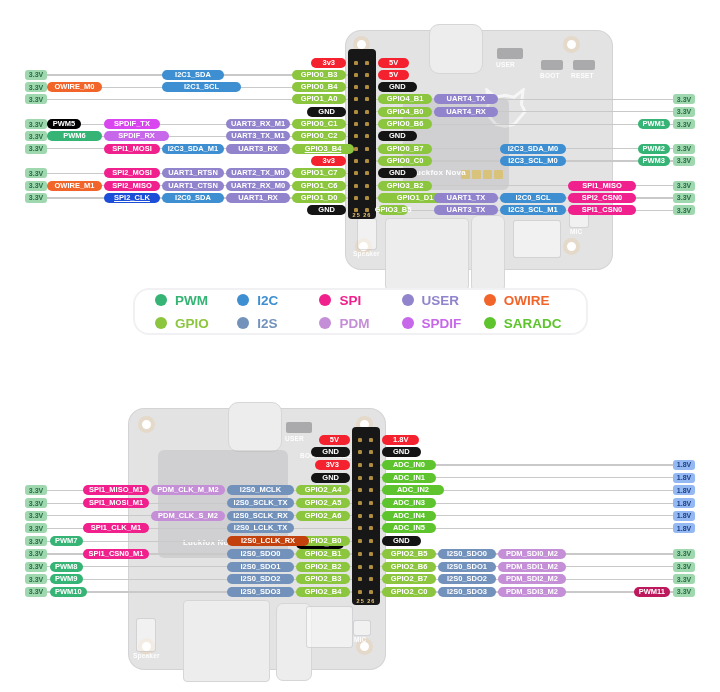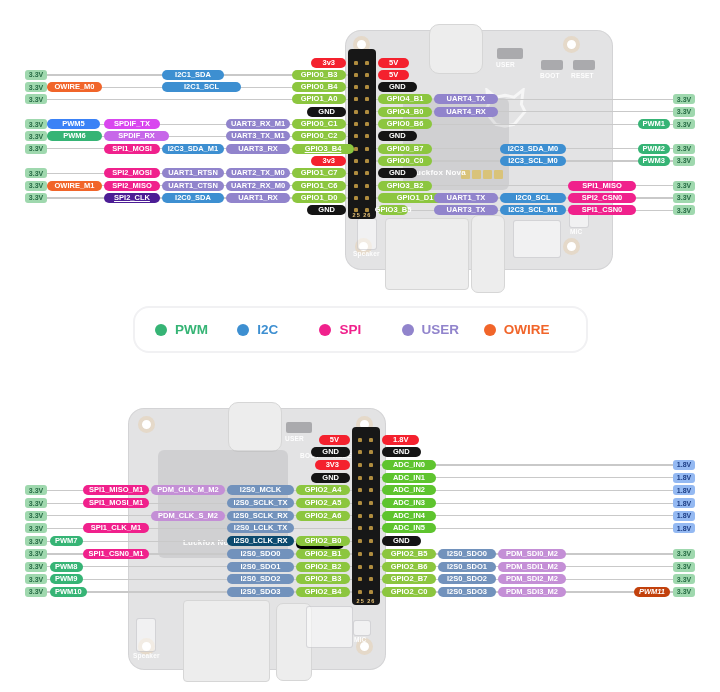--- a/index.html
+++ b/index.html
@@ -31,21 +31,21 @@
   
   .chip{position:absolute;height:10px;border-radius:5px;display:flex;align-items:center;justify-content:center;
         color:#fff;font-weight:bold;font-size:7.5px;line-height:10px;white-space:nowrap;z-index:4;box-sizing:border-box;}
   .pwr-chip{padding:0 11px;}
   .extra{padding:0 5px;}
   .vchip{position:absolute;width:22px;height:10px;border-radius:3px;display:flex;align-items:center;
          justify-content:center;font-weight:bold;font-size:7px;z-index:4;}
   .wire{position:absolute;height:1.3px;z-index:1;}
 
   
-  .legend{position:absolute;left:133px;top:306px;width:455px;height:47px;background:#fff;
+  .legend{position:absolute;left:133px;top:288px;width:455px;height:47px;background:#fff;
           border:2px solid #f1f1f3;border-radius:16px;box-sizing:border-box;
           display:flex;flex-direction:column;justify-content:center;gap:8px;padding:0 20px;z-index:5;}
   .lrow{display:flex;}
   .litem{flex:1;display:flex;align-items:center;gap:8px;font-size:13.5px;font-weight:bold;}
   .ldot{width:12px;height:12px;border-radius:50%;flex:0 0 auto;}
 </style>
 </head>
 <body>
 
 <div id="canvas">
@@ -226,21 +226,21 @@
       <div class="chip" style="background: rgb(241, 101, 42); top: 82.1px; width: 55px; left: 47px;">OWIRE_M0</div>
       <div class="vchip" style="top: 82.1px; background: rgb(159, 216, 174); color: rgb(38, 107, 68); left: 25px;">3.3V</div>
       <div class="wire" style="background: rgb(201, 201, 201); top: 98.9px; left: 36px; width: 312px;"></div>
       <div class="chip" style="background: rgb(140, 198, 63); top: 94.4px; width: 54px; left: 292px;">GPIO1_A0</div>
       <div class="vchip" style="top: 94.4px; background: rgb(159, 216, 174); color: rgb(38, 107, 68); left: 25px;">3.3V</div>
       <div class="chip pwr-chip" style="background: rgb(20, 20, 20); top: 106.7px; right: 374px;">GND</div>
       <div class="wire" style="background: rgb(201, 201, 201); top: 123.5px; left: 36px; width: 312px;"></div>
       <div class="chip" style="background: rgb(140, 198, 63); top: 119px; width: 54px; left: 292px;">GPIO0_C1</div>
       <div class="chip" style="background: rgb(145, 132, 204); top: 119px; width: 64px; left: 226px;">UART3_RX_M1</div>
       <div class="chip" style="background: #d946ef; top: 119px; width: 56px; left: 104px;">SPDIF_TX</div>
-      <div class="chip" style="background: #3b82f6; top: 119px; width: 53px; left: 47px;">PWM5</div>
+      <div class="chip" style="background: #000000; top: 119px; width: 34px; left: 47px;">PWM5</div>
       <div class="vchip" style="top: 119px; background: rgb(159, 216, 174); color: rgb(38, 107, 68); left: 25px;">3.3V</div>
       <div class="wire" style="background: rgb(201, 201, 201); top: 135.8px; left: 36px; width: 312px;"></div>
       <div class="chip" style="background: rgb(140, 198, 63); top: 131.3px; width: 54px; left: 292px;">GPIO0_C2</div>
       <div class="chip" style="background: rgb(145, 132, 204); top: 131.3px; width: 64px; left: 226px;">UART3_TX_M1</div>
       <div class="chip" style="background: rgb(199, 103, 233); top: 131.3px; width: 65px; left: 104px;">SPDIF_RX</div>
       <div class="chip" style="background: rgb(54, 180, 117); top: 131.3px; width: 55px; left: 47px;">PWM6</div>
       <div class="vchip" style="top: 131.3px; background: rgb(159, 216, 174); color: rgb(38, 107, 68); left: 25px;">3.3V</div>
       <div class="wire" style="background: rgb(201, 201, 201); top: 148.1px; left: 36px; width: 312px;"></div>
       <div class="chip" style="background: rgb(140, 198, 63); top: 143.6px; width: 62px; left: 292px; text-decoration: underline;">GPIO3_B4</div>
       <div class="chip" style="background: rgb(145, 132, 204); top: 143.6px; width: 64px; left: 226px;">UART3_RX</div>
@@ -258,21 +258,21 @@
       <div class="chip" style="background: rgb(140, 198, 63); top: 180.5px; width: 54px; left: 292px;">GPIO1_C6</div>
       <div class="chip" style="background: rgb(145, 132, 204); top: 180.5px; width: 64px; left: 226px;">UART2_RX_M0</div>
       <div class="chip" style="background: rgb(145, 132, 204); top: 180.5px; width: 62px; left: 162px;">UART1_CTSN</div>
       <div class="chip" style="background: rgb(240, 33, 140); top: 180.5px; width: 56px; left: 104px;">SPI2_MISO</div>
       <div class="chip" style="background: rgb(241, 101, 42); top: 180.5px; width: 55px; left: 47px;">OWIRE_M1</div>
       <div class="vchip" style="top: 180.5px; background: rgb(159, 216, 174); color: rgb(38, 107, 68); left: 25px;">3.3V</div>
       <div class="wire" style="background: rgb(201, 201, 201); top: 197.3px; left: 36px; width: 312px;"></div>
       <div class="chip" style="background: rgb(140, 198, 63); top: 192.8px; width: 54px; left: 292px;">GPIO1_D0</div>
       <div class="chip" style="background: rgb(145, 132, 204); top: 192.8px; width: 64px; left: 226px;">UART1_RX</div>
       <div class="chip" style="background: rgb(61, 143, 209); top: 192.8px; width: 62px; left: 162px;">I2C0_SDA</div>
-      <div class="chip" style="background: #4c1d95; top: 192.8px; width: 56px; left: 104px; text-decoration: underline;">SPI2_CLK</div>
+      <div class="chip" style="background: #1d4ed8; top: 192.8px; width: 56px; left: 104px; text-decoration: underline;">SPI2_CLK</div>
       <div class="vchip" style="top: 192.8px; background: rgb(159, 216, 174); color: rgb(38, 107, 68); left: 25px;">3.3V</div>
       <div class="chip pwr-chip" style="background: rgb(20, 20, 20); top: 205.1px; right: 374px;">GND</div>
     </div>
   <div class="layer">
       <div class="chip pwr-chip" style="background: rgb(244, 33, 46); top: 57.5px; left: 378px;">5V</div>
       <div class="chip pwr-chip" style="background: rgb(244, 33, 46); top: 69.8px; left: 378px;">5V</div>
       <div class="chip pwr-chip" style="background: rgb(20, 20, 20); top: 82.1px; left: 378px;">GND</div>
       <div class="wire" style="background: rgb(201, 201, 201); top: 98.9px; left: 376px; width: 308px;"></div>
       <div class="chip" style="background: rgb(140, 198, 63); top: 94.4px; width: 54px; left: 378px;">GPIO4_B1</div>
       <div class="chip" style="background: rgb(145, 132, 204); top: 94.4px; width: 64px; left: 434px;">UART4_TX</div>
@@ -335,21 +335,21 @@
       <div class="chip" style="background: rgb(114, 146, 188); top: 510.7px; width: 67px; left: 227px;">I2S0_SCLK_RX</div>
       <div class="chip" style="background: rgb(196, 143, 214); top: 510.7px; width: 74px; left: 151px;">PDM_CLK_S_M2</div>
       <div class="vchip" style="top: 510.7px; background: rgb(159, 216, 174); color: rgb(38, 107, 68); left: 25px;">3.3V</div>
       <div class="wire" style="background: rgb(201, 201, 201); top: 527.9px; left: 36px; width: 316px;"></div>
       <div class="chip" style="background: #000000; top: 539px; width: 48px; left: 296px;">GPIO2_A7</div>
       <div class="chip" style="background: rgb(114, 146, 188); top: 523.4px; width: 67px; left: 227px;">I2S0_LCLK_TX</div>
       <div class="chip" style="background: rgb(240, 33, 140); top: 523.4px; width: 66px; left: 83px;">SPI1_CLK_M1</div>
       <div class="vchip" style="top: 523.4px; background: rgb(159, 216, 174); color: rgb(38, 107, 68); left: 25px;">3.3V</div>
       <div class="wire" style="background: rgb(201, 201, 201); top: 540.6px; left: 36px; width: 316px;"></div>
       <div class="chip" style="background: rgb(140, 198, 63); top: 536.1px; width: 54px; left: 296px;">GPIO2_B0</div>
-      <div class="chip" style="background: #0c4a6e; top: 536.1px; width: 67px; left: 227px;">I2S0_LCLK_RX</div>
+      <div class="chip" style="background: #c2410c; top: 536.1px; width: 82px; left: 227px;">I2S0_LCLK_RX</div>
       <div class="chip extra" style="background: rgb(54, 180, 117); top: 536.1px; left: 50px;">PWM7</div>
       <div class="vchip" style="top: 536.1px; background: rgb(159, 216, 174); color: rgb(38, 107, 68); left: 25px;">3.3V</div>
       <div class="wire" style="background: rgb(201, 201, 201); top: 553.3px; left: 36px; width: 316px;"></div>
       <div class="chip" style="background: rgb(140, 198, 63); top: 548.8px; width: 54px; left: 296px;">GPIO2_B1</div>
       <div class="chip" style="background: rgb(114, 146, 188); top: 548.8px; width: 67px; left: 227px;">I2S0_SDO0</div>
       <div class="chip" style="background: rgb(240, 33, 140); top: 548.8px; width: 66px; left: 83px;">SPI1_CSN0_M1</div>
       <div class="vchip" style="top: 548.8px; background: rgb(159, 216, 174); color: rgb(38, 107, 68); left: 25px;">3.3V</div>
       <div class="wire" style="background: rgb(201, 201, 201); top: 566px; left: 36px; width: 316px;"></div>
       <div class="chip" style="background: rgb(140, 198, 63); top: 561.5px; width: 54px; left: 296px;">GPIO2_B2</div>
       <div class="chip" style="background: rgb(114, 146, 188); top: 561.5px; width: 67px; left: 227px;">I2S0_SDO1</div>
@@ -369,21 +369,21 @@
   <div class="layer">
       <div class="chip pwr-chip" style="background: rgb(244, 33, 46); top: 434.5px; left: 382px;">1.8V</div>
       <div class="chip pwr-chip" style="background: rgb(20, 20, 20); top: 447.2px; left: 382px;">GND</div>
       <div class="wire" style="background: rgb(201, 201, 201); top: 464.4px; left: 380px; width: 304px;"></div>
       <div class="chip" style="background: rgb(94, 196, 46); top: 459.9px; width: 54px; left: 382px;">ADC_IN0</div>
       <div class="vchip" style="top: 459.9px; background: rgb(148, 185, 242); color: rgb(29, 62, 133); left: 673px;">1.8V</div>
       <div class="wire" style="background: rgb(201, 201, 201); top: 477.1px; left: 380px; width: 304px;"></div>
       <div class="chip" style="background: rgb(94, 196, 46); top: 472.6px; width: 54px; left: 382px;">ADC_IN1</div>
       <div class="vchip" style="top: 472.6px; background: rgb(148, 185, 242); color: rgb(29, 62, 133); left: 673px;">1.8V</div>
       <div class="wire" style="background: rgb(201, 201, 201); top: 489.8px; left: 380px; width: 304px;"></div>
-      <div class="chip" style="background: rgb(94, 196, 46); top: 485.3px; width: 54px; left: 382px;">ADC_IN2</div>
+      <div class="chip" style="background: rgb(94, 196, 46); top: 485.3px; width: 62px; left: 382px;">ADC_IN2</div>
       <div class="vchip" style="top: 485.3px; background: rgb(148, 185, 242); color: rgb(29, 62, 133); left: 673px;">1.8V</div>
       <div class="wire" style="background: rgb(201, 201, 201); top: 502.5px; left: 380px; width: 304px;"></div>
       <div class="chip" style="background: rgb(94, 196, 46); top: 498px; width: 54px; left: 382px;">ADC_IN3</div>
       <div class="vchip" style="top: 498px; background: rgb(148, 185, 242); color: rgb(29, 62, 133); left: 673px;">1.8V</div>
       <div class="wire" style="background: rgb(201, 201, 201); top: 515.2px; left: 380px; width: 304px;"></div>
       <div class="chip" style="background: rgb(94, 196, 46); top: 510.7px; width: 54px; left: 382px;">ADC_IN4</div>
       <div class="vchip" style="top: 510.7px; background: rgb(148, 185, 242); color: rgb(29, 62, 133); left: 673px;">1.8V</div>
       <div class="wire" style="background: rgb(201, 201, 201); top: 527.9px; left: 380px; width: 304px;"></div>
       <div class="chip" style="background: rgb(94, 196, 46); top: 523.4px; width: 54px; left: 382px;">ADC_IN5</div>
       <div class="vchip" style="top: 523.4px; background: rgb(148, 185, 242); color: rgb(29, 62, 133); left: 673px;">1.8V</div>
@@ -400,21 +400,21 @@
       <div class="vchip" style="top: 561.5px; background: rgb(159, 216, 174); color: rgb(38, 107, 68); left: 673px;">3.3V</div>
       <div class="wire" style="background: rgb(201, 201, 201); top: 578.7px; left: 380px; width: 304px;"></div>
       <div class="chip" style="background: rgb(140, 198, 63); top: 574.2px; width: 54px; left: 382px;">GPIO2_B7</div>
       <div class="chip" style="background: rgb(114, 146, 188); top: 574.2px; width: 58px; left: 438px;">I2S0_SDO2</div>
       <div class="chip" style="background: rgb(196, 143, 214); top: 574.2px; width: 68px; left: 498px;">PDM_SDI2_M2</div>
       <div class="vchip" style="top: 574.2px; background: rgb(159, 216, 174); color: rgb(38, 107, 68); left: 673px;">3.3V</div>
       <div class="wire" style="background: rgb(201, 201, 201); top: 591.4px; left: 380px; width: 304px;"></div>
       <div class="chip" style="background: rgb(140, 198, 63); top: 586.9px; width: 54px; left: 382px;">GPIO2_C0</div>
       <div class="chip" style="background: rgb(114, 146, 188); top: 586.9px; width: 58px; left: 438px;">I2S0_SDO3</div>
       <div class="chip" style="background: rgb(196, 143, 214); top: 586.9px; width: 68px; left: 498px;">PDM_SDI3_M2</div>
-      <div class="chip extra" style="background: #c2410c; top: 586.9px; right: 50px; font-style: italic;">PWM11</div>
+      <div class="chip extra" style="background: #be185d; top: 586.9px; right: 50px;">PWM11</div>
       <div class="vchip" style="top: 586.9px; background: rgb(159, 216, 174); color: rgb(38, 107, 68); left: 673px;">3.3V</div>
     </div>
 
   <div class="legend">
       <div class="lrow">
         <div class="litem" style="color: rgb(54, 180, 117);">
           <div class="ldot" style="background: rgb(54, 180, 117);"></div>
           <div class="llabel">PWM</div>
         </div>
         <div class="litem" style="color: rgb(61, 143, 209);">
@@ -427,15 +427,37 @@
         </div>
         <div class="litem" style="color: rgb(145, 132, 204);">
           <div class="ldot" style="background: rgb(145, 132, 204);"></div>
           <div class="llabel">USER</div>
         </div>
         <div class="litem" style="color: rgb(241, 101, 42);">
           <div class="ldot" style="background: rgb(241, 101, 42);"></div>
           <div class="llabel">OWIRE</div>
         </div>
       </div>
+      <div class="lrow">
+        <div class="litem" style="color: rgb(140, 198, 63);">
+          <div class="ldot" style="background: rgb(140, 198, 63);"></div>
+          <div class="llabel">GPIO</div>
+        </div>
+        <div class="litem" style="color: rgb(114, 146, 188);">
+          <div class="ldot" style="background: rgb(114, 146, 188);"></div>
+          <div class="llabel">I2S</div>
+        </div>
+        <div class="litem" style="color: rgb(196, 143, 214);">
+          <div class="ldot" style="background: rgb(196, 143, 214);"></div>
+          <div class="llabel">PDM</div>
+        </div>
+        <div class="litem" style="color: rgb(199, 103, 233);">
+          <div class="ldot" style="background: rgb(199, 103, 233);"></div>
+          <div class="llabel">SPDIF</div>
+        </div>
+        <div class="litem" style="color: rgb(94, 196, 46);">
+          <div class="ldot" style="background: rgb(94, 196, 46);"></div>
+          <div class="llabel">SARADC</div>
+        </div>
+      </div>
     </div>
 
 </div>
 
 </body></html>

